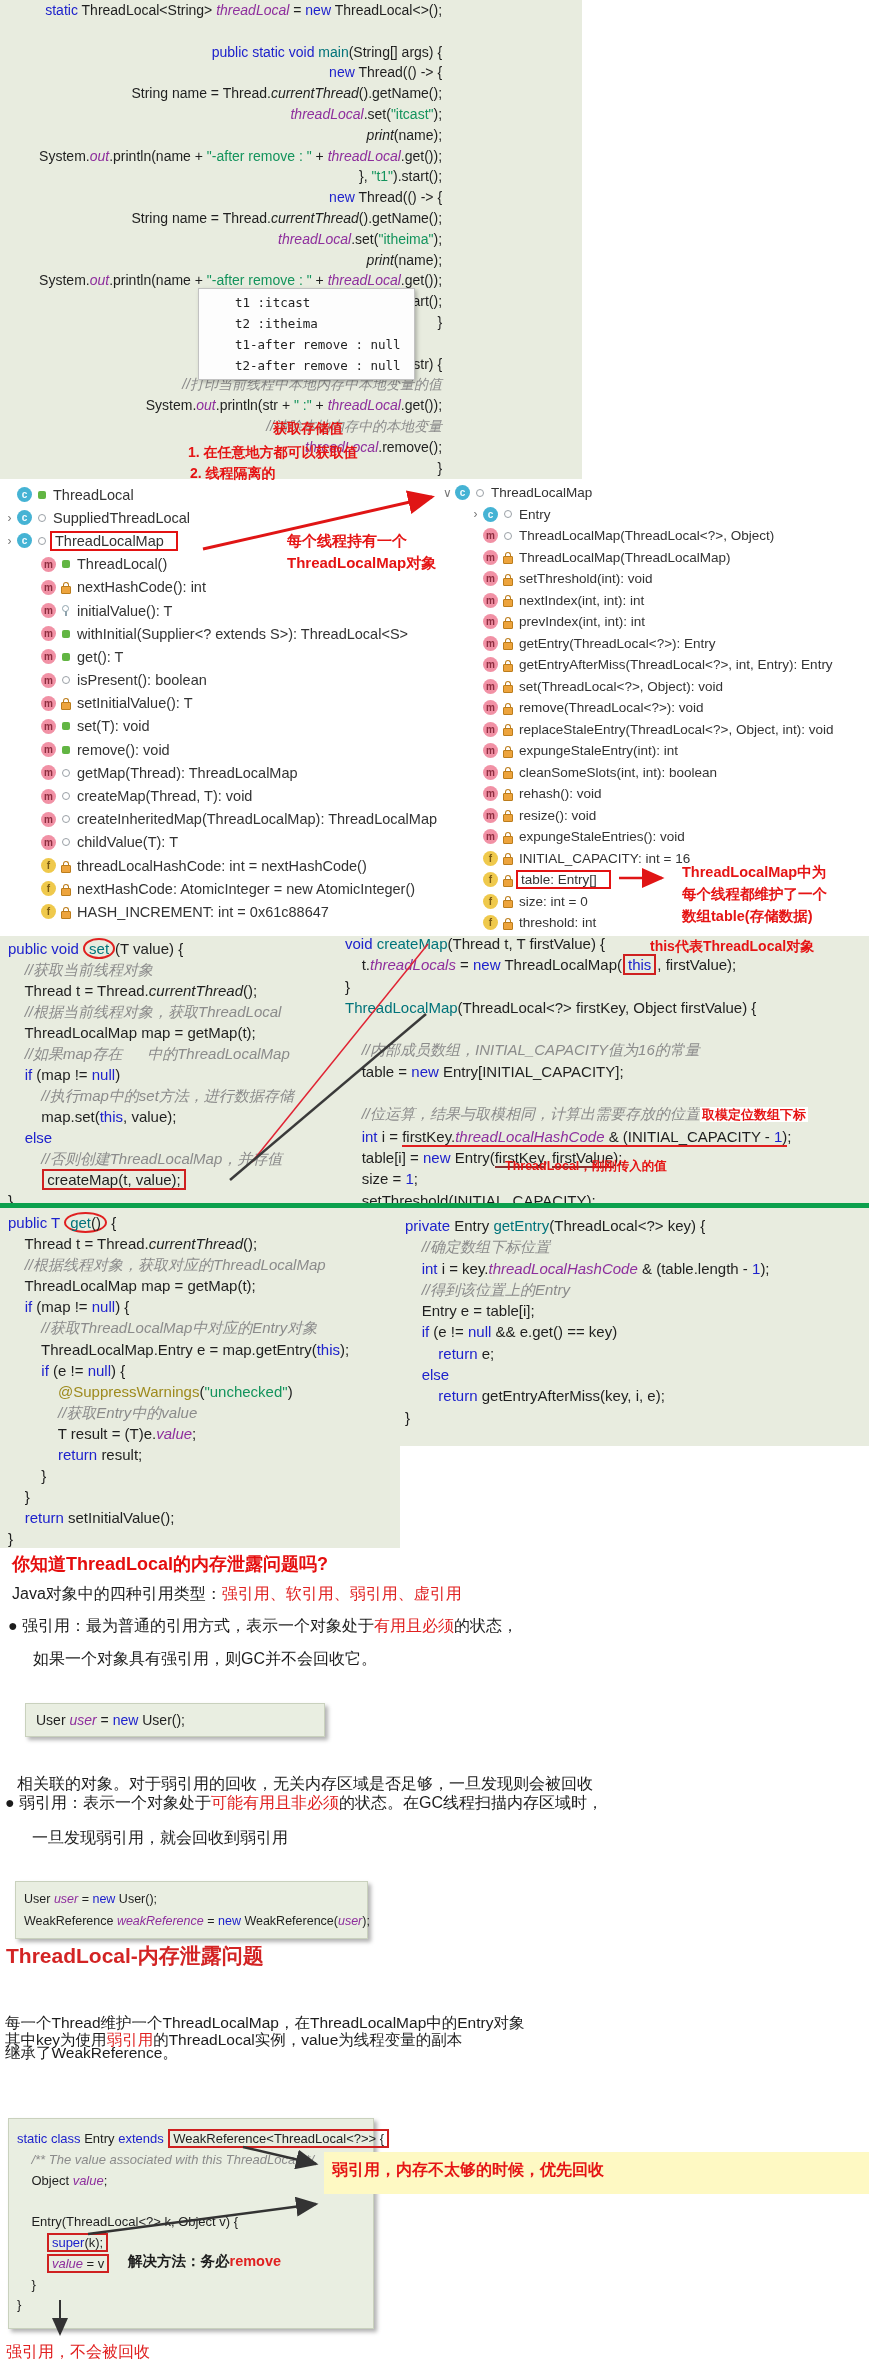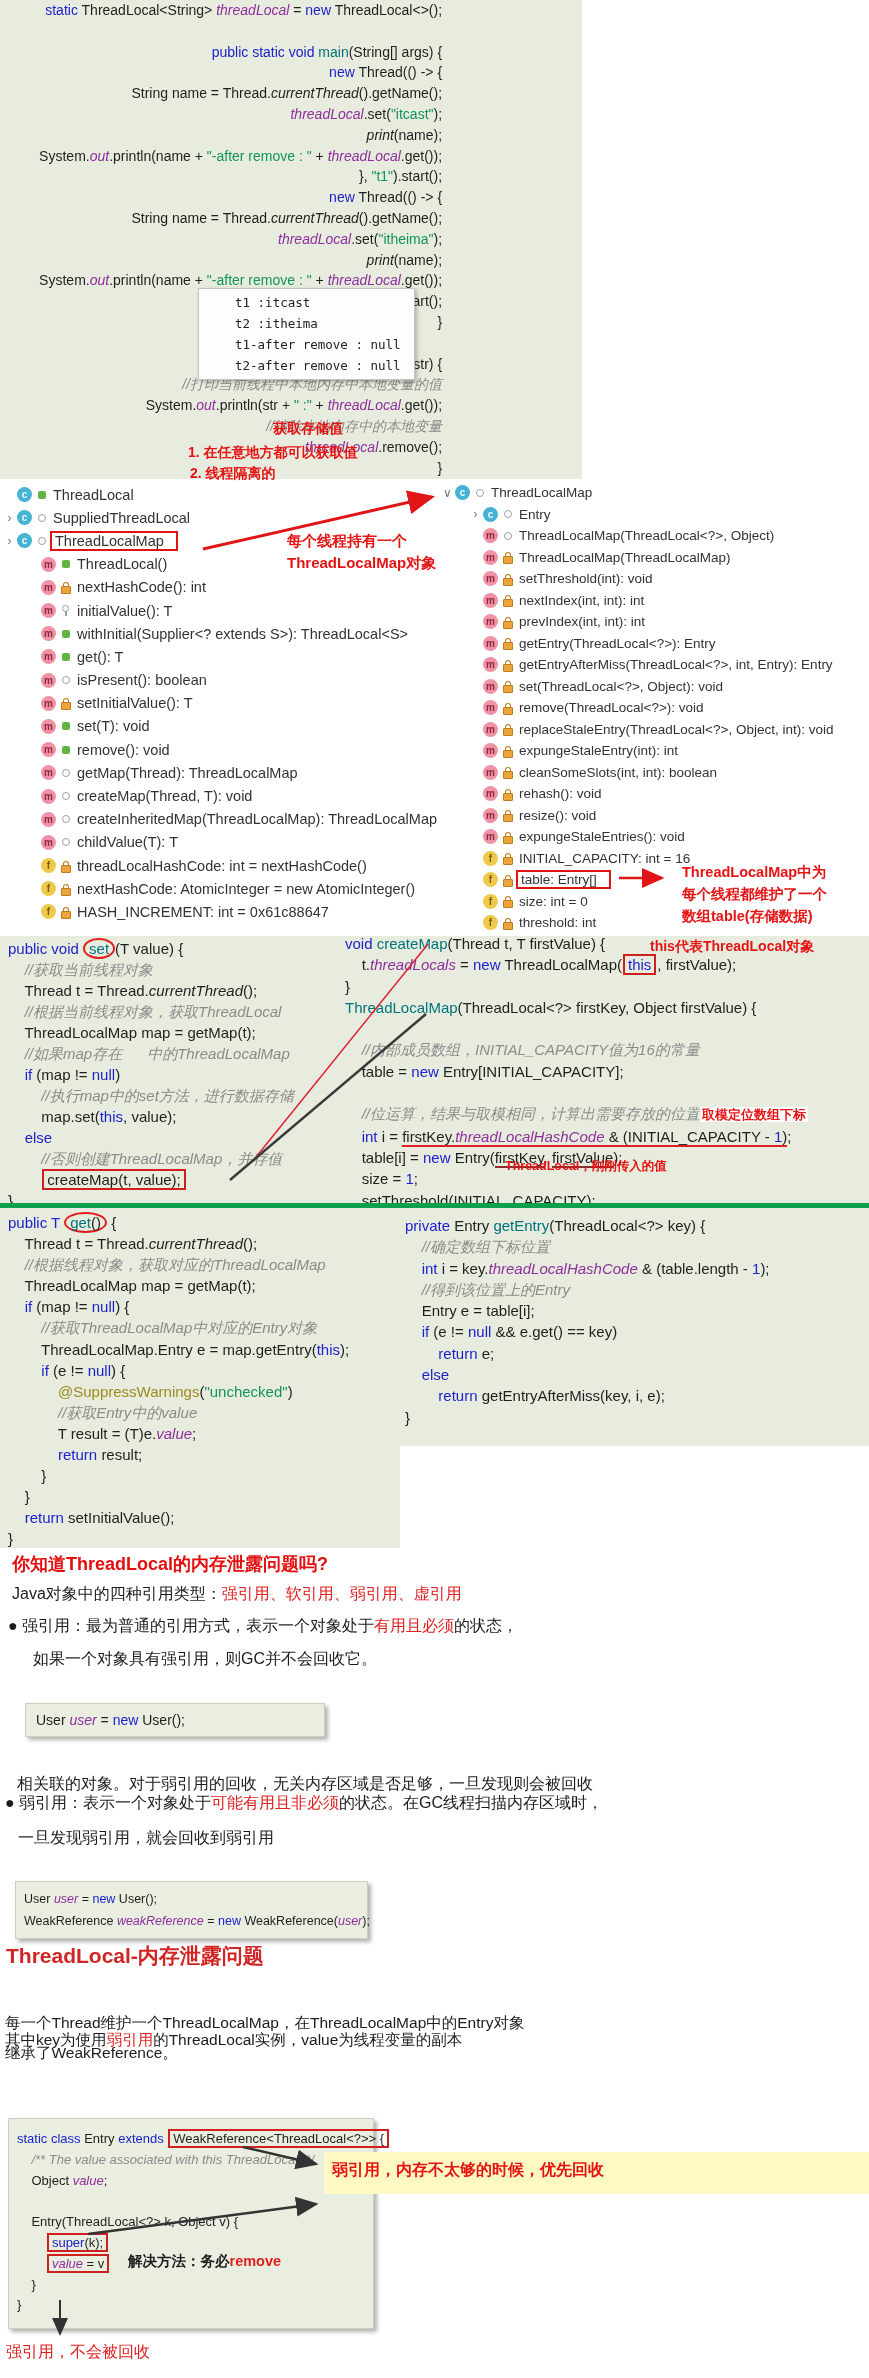--- a/index.html
+++ b/index.html
@@ -430,21 +430,21 @@
     </div>
 
   <div class="abs qtitle" style="left:12px;top:1552px;">你知道ThreadLocal的内存泄露问题吗?</div>
   <div class="abs para" style="left:12px;top:1584px;"><span class="rt-blk">Java对象中的四种引用类型：</span><span class="rt-red">强引用、软引用、弱引用、虚引用</span></div>
   <div class="abs para" style="left:8px;top:1616px;"><span class="rt-blk">●  强引用：最为普通的引用方式，表示一个对象处于</span><span class="rt-red">有用且必须</span><span class="rt-blk">的状态，</span></div>
   <div class="abs para" style="left:33px;top:1649px;">如果一个对象具有强引用，则GC并不会回收它。</div>
   <div class="abs codebox" style="left:25px;top:1703px;width:278px;padding:8px 10px;font-size:14px;">
       <div class="cl"><span class="tk-pl">User </span><span class="tk-fld">user</span><span class="tk-pl"> = </span><span class="tk-kw">new </span><span class="tk-pl">User();</span></div>
     </div>
   <div class="abs para" style="left:5px;top:1793px;"><span class="rt-blk">●  弱引用：表示一个对象处于</span><span class="rt-red">可能有用且非必须</span><span class="rt-blk">的状态。在GC线程扫描内存区域时，</span></div>
-  <div class="abs para" style="left:18px;top:1828px;">一旦发现弱引用，就会回收到弱引用</div>
+  <div class="abs para" style="left:32px;top:1828px;">一旦发现弱引用，就会回收到弱引用</div>
   <div class="abs para" style="left:17px;top:1767px;margin-top:7px;">相关联的对象。对于弱引用的回收，无关内存区域是否足够，一旦发现则会被回收</div>
   <div class="abs codebox" style="left:15px;top:1881px;width:335px;padding:6px 8px;font-size:12.5px;line-height:22px;">
       <div class="cl"><span class="tk-pl">User </span><span class="tk-fld">user</span><span class="tk-pl"> = </span><span class="tk-kw">new </span><span class="tk-pl">User();</span></div>
       <div class="cl"><span class="tk-pl">WeakReference </span><span class="tk-fld">weakReference</span><span class="tk-pl"> = </span><span class="tk-kw">new </span><span class="tk-pl">WeakReference(</span><span class="tk-fld">user</span><span class="tk-pl">);</span></div>
     </div>
 
   <div class="abs bigtitle" style="left:6px;top:1942px;">ThreadLocal-内存泄露问题</div>
   <div class="abs para6" style="left:5px;top:2013px;">每一个Thread维护一个ThreadLocalMap，在ThreadLocalMap中的Entry对象</div>
   <div class="abs para6" style="left:5px;top:2043px;">继承了WeakReference。</div>
   <div class="abs para6" style="left:5px;top:1998px;margin-top:32px;"><span class="rt-blk">其中key为使用</span><span class="rt-red">弱引用</span><span class="rt-blk">的ThreadLocal实例，value为线程变量的副本</span></div>

